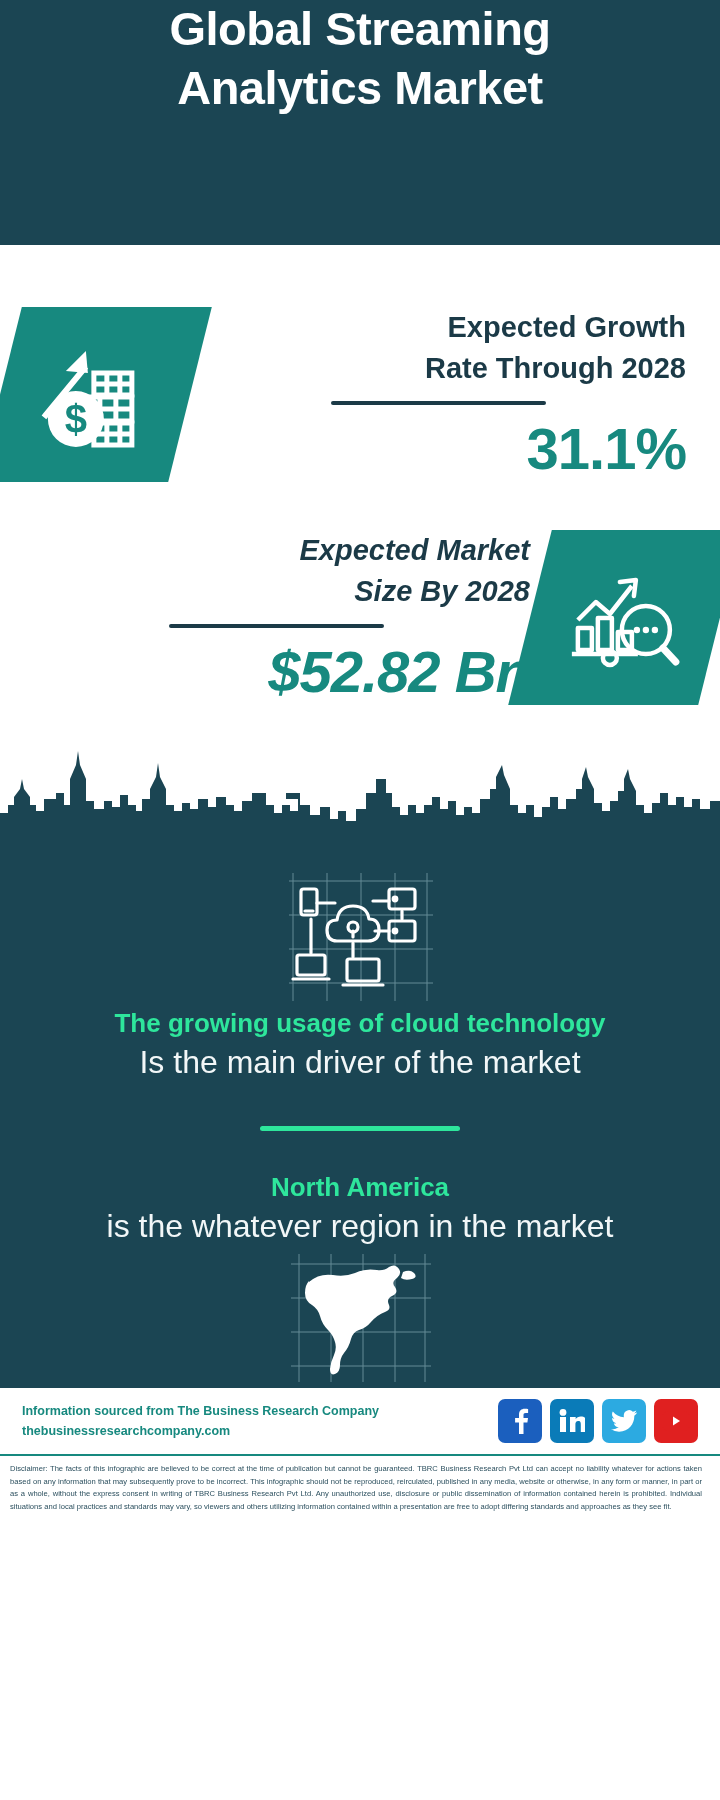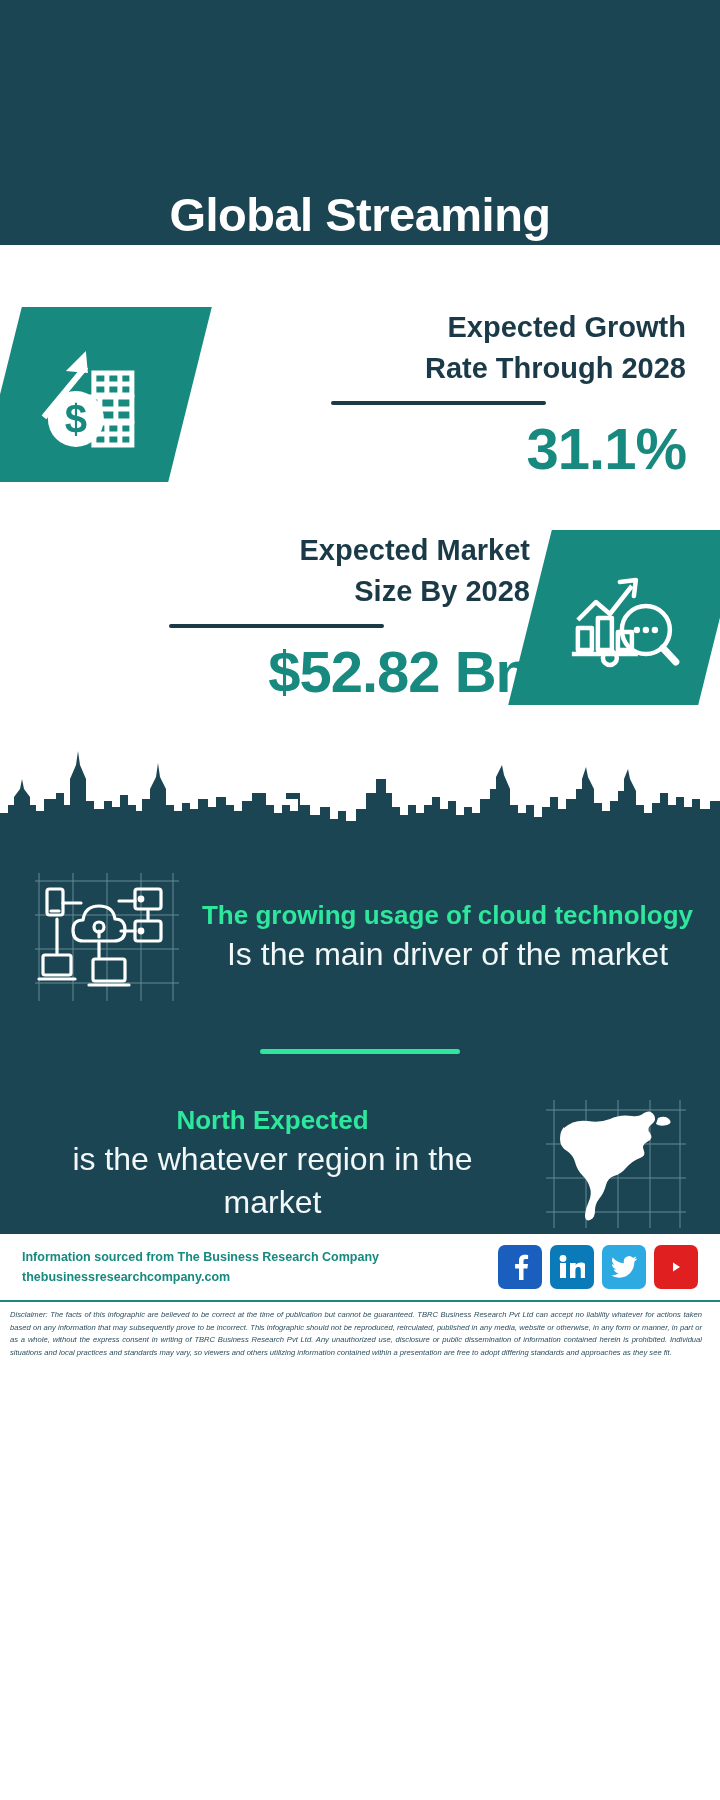--- a/index.html
+++ b/index.html
@@ -9,21 +9,21 @@
     background:#ffffff;
     width:720px; height:1800px;
     overflow:hidden;
     position:relative;
   }
 
   
   .header {
     background:#1b4553;
     height:245px;
-    display:flex; align-items:flex-end; justify-content:center;
+    display:flex; align-items:flex-start; justify-content:center;
     padding:0 70px;
   }
   .header-title {
     color:#ffffff;
     font-size:47px;
     font-weight:bold;
     line-height:1.25;
     text-align:center;
     letter-spacing:-0.5px;
   }
@@ -54,33 +54,33 @@
     width:215px; margin:13px auto 10px;
     border-radius:2px;
   }
   .stat-value {
     color:#17897f;
     font-size:58px; font-weight:bold;
     letter-spacing:-1px;
   }
 
   .row1 { padding:62px 34px 0 0; }
-  .row2 { padding:48px 0 0 22px; }
+  .row2 { padding:48px 0 0 22px;font-style:italic; }
 
   
   .skyline-wrap { position:relative; line-height:0; margin-top:44px; }
   .skyline-wrap svg { display:block; width:720px; height:110px; }
 
   
   .dark-zone {
     background:#1b4553;
     padding:8px 0 0 0;
     position:relative;
   }
-  .fact-row { display:flex; align-items:center; padding:0 18px; }
+  .fact-row { display:flex; align-items:center; padding:0 18px;flex-direction:column; }
   .fact-icon { flex:none; width:175px; display:flex; justify-content:center; }
   .fact-text { flex:1; text-align:center; padding:0 6px; }
   .fact-head {
     color:#2ee69c;
     font-size:26px; font-weight:bold; line-height:1.3;
   }
   .fact-sub {
     color:#f2f7f8;
     font-size:32px; line-height:1.35;
   }
@@ -112,29 +112,29 @@
   .soc-yt { background:#e02020; }
 
   .disclaimer {
     background:#ffffff;
     border-top:2px solid #17897f;
     padding:7px 18px 10px 10px;
     color:#2b4f5e;
     font-size:7.6px;
     line-height:1.65;
     text-align:justify;
-    font-style:italic;
   }
 </style>
 </head>
 <body>
 
 <div class="header">
   <h1 class="header-title">
     <span>Global Streaming</span><br>
+    <span>Analytics Market</span>
   </h1>
 </div>
 
 <div class="white-zone">
 
   <div class="stat-row row1">
     <div class="para">
       <svg width="118" height="112" viewBox="0 0 118 112">
         <g fill="none" stroke="#ffffff" stroke-width="6" stroke-linecap="square">
           <path d="M10 76 L48 30"></path>
@@ -248,21 +248,21 @@
     <div class="fact-text">
       <div class="fact-head">The growing usage of cloud technology</div>
       <div class="fact-sub">Is the main driver of the market</div>
     </div>
   </div>
 
   <div class="green-rule"></div>
 
   <div class="fact-row">
     <div class="fact-text">
-      <div class="fact-head">North Expected</div>
+      <div class="fact-head">North America</div>
       <div class="fact-sub">is the whatever region in the market</div>
     </div>
     <div class="fact-icon">
       <svg width="150" height="140" viewBox="0 0 150 140">
         <g stroke="#9fc3cc" stroke-width="1" opacity="0.55">
           <line x1="14" y1="6" x2="14" y2="134"></line>
           <line x1="46" y1="6" x2="46" y2="134"></line>
           <line x1="78" y1="6" x2="78" y2="134"></line>
           <line x1="110" y1="6" x2="110" y2="134"></line>
           <line x1="140" y1="6" x2="140" y2="134"></line>

